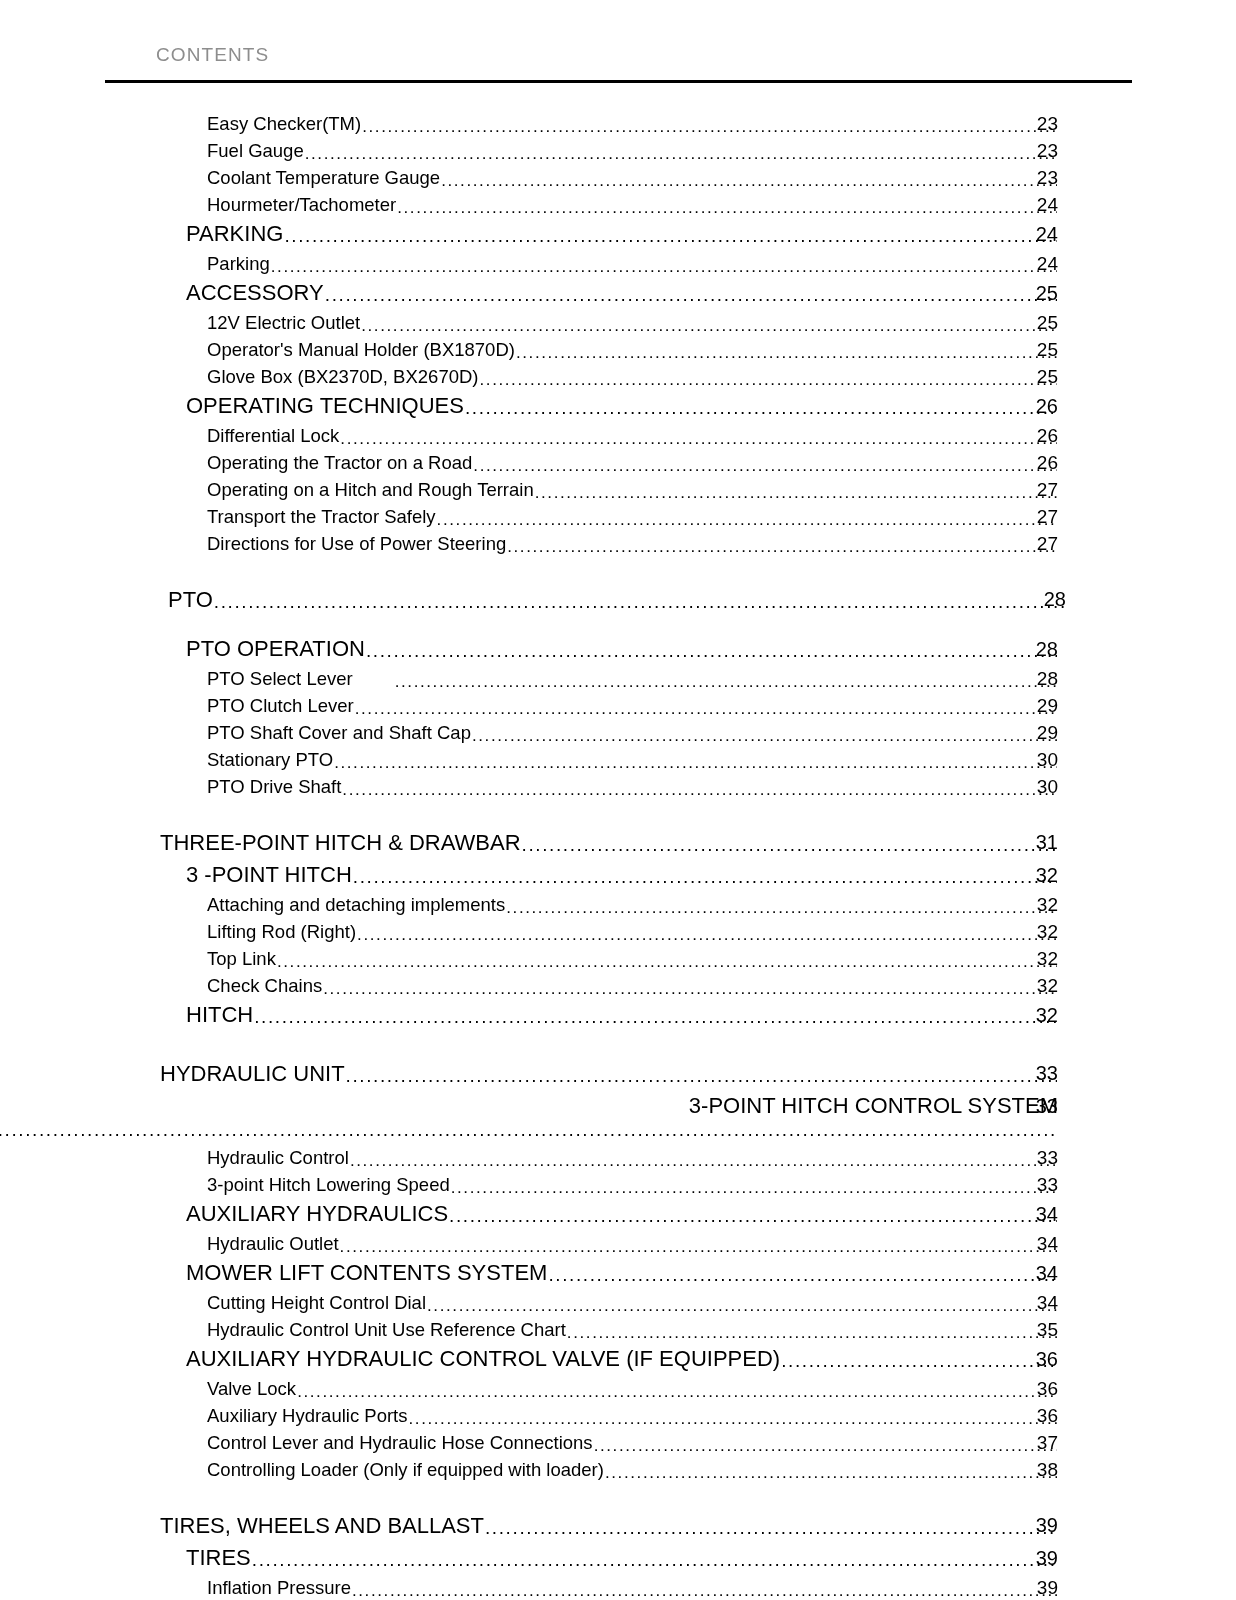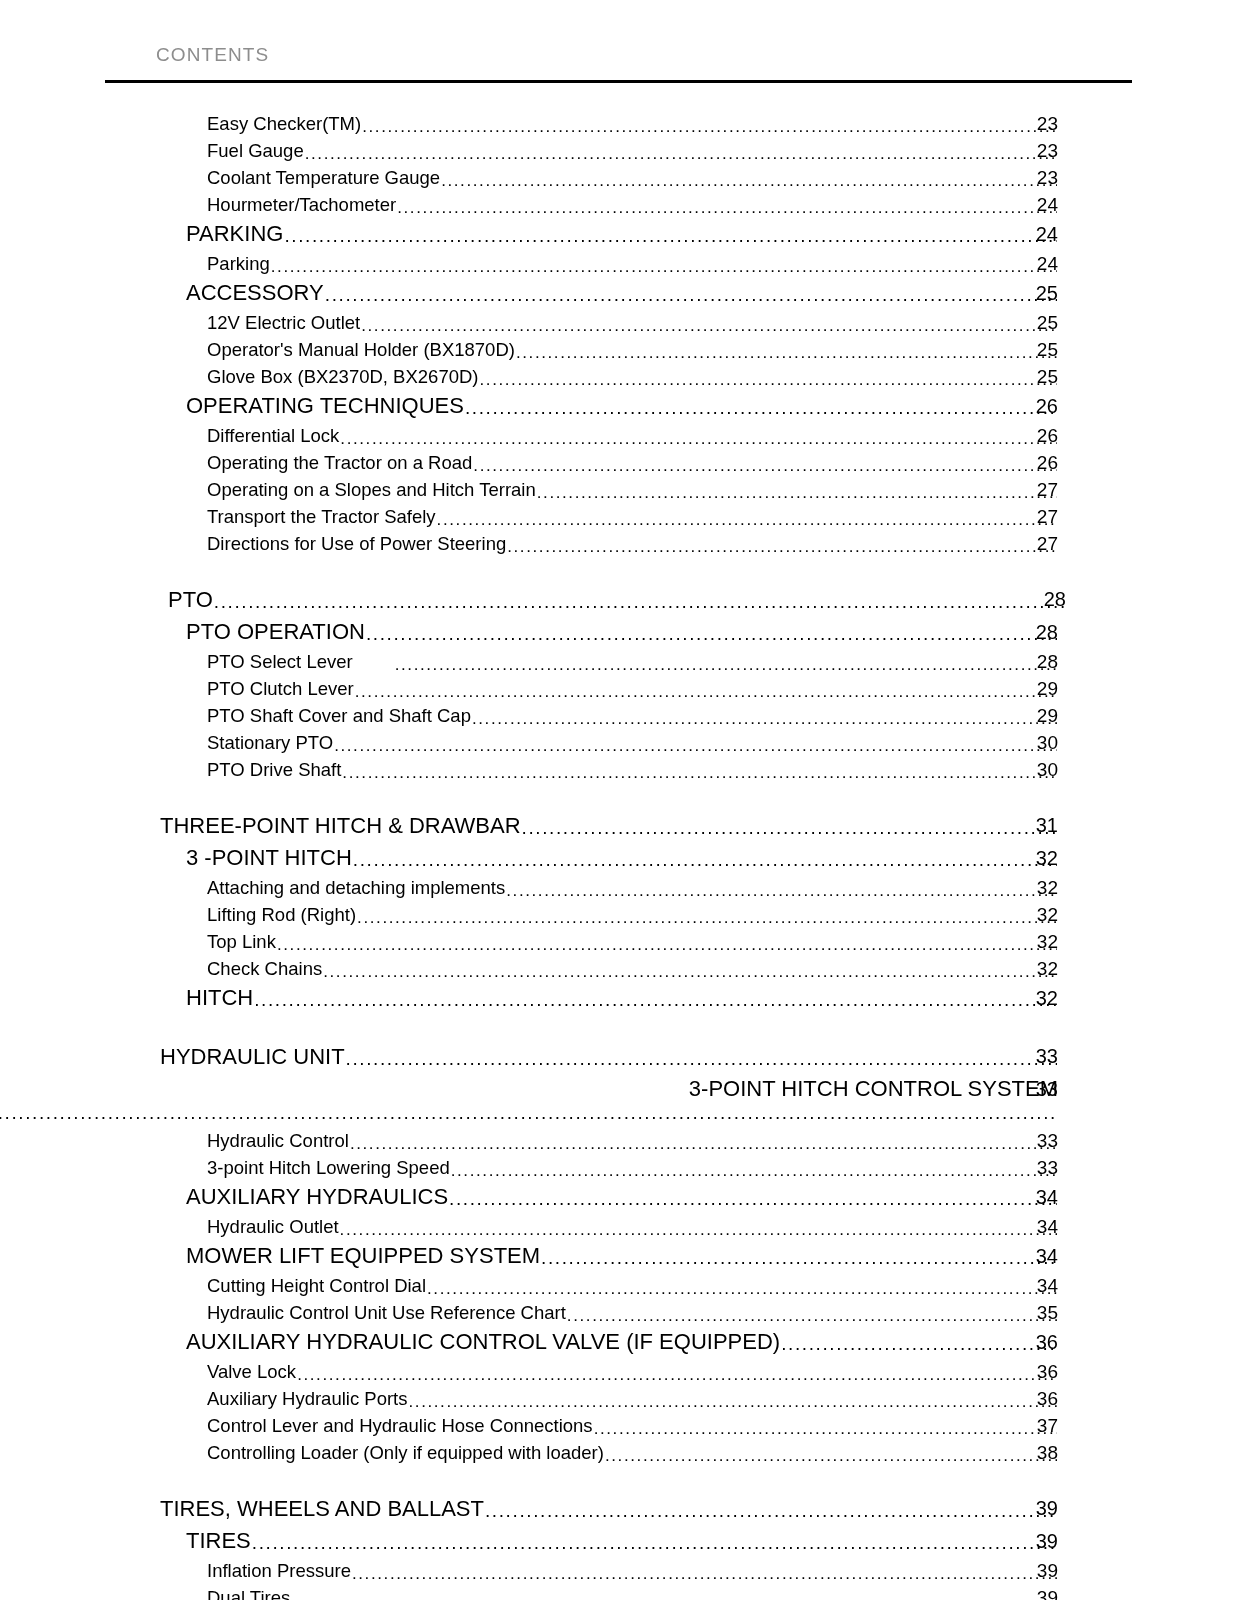--- a/index.html
+++ b/index.html
@@ -181,41 +181,41 @@
         <span class="entry-title">Differential Lock</span>
         <span class="leader"></span>
         <span class="entry-page">26</span>
       </div>
       <div class="toc-entry level-2" style="position: relative;">
         <span class="entry-title">Operating the Tractor on a Road</span>
         <span class="leader"></span>
         <span class="entry-page">26</span>
       </div>
       <div class="toc-entry level-2" style="position: relative;">
-        <span class="entry-title">Operating on a Slopes and Hitch Terrain</span>
+        <span class="entry-title">Operating on a Hitch and Rough Terrain</span>
         <span class="leader"></span>
         <span class="entry-page">27</span>
       </div>
       <div class="toc-entry level-2" style="position: relative;">
         <span class="entry-title">Transport the Tractor Safely</span>
         <span class="leader"></span>
         <span class="entry-page">27</span>
       </div>
       <div class="toc-entry level-2" style="position: relative;">
         <span class="entry-title">Directions for Use of Power Steering</span>
         <span class="leader"></span>
         <span class="entry-page">27</span>
       </div>
       <div class="group-gap"></div>
       <div class="toc-entry level-0" style="position: relative; margin-left: 8px;">
         <span class="entry-title">PTO</span>
         <span class="leader"></span>
         <span class="entry-page">28</span>
       </div>
-      <div class="toc-entry level-1" style="position: relative;">
+      <div class="toc-entry level-1" style="position: relative; margin-top: 17px;">
         <span class="entry-title">PTO OPERATION</span>
         <span class="leader"></span>
         <span class="entry-page">28</span>
       </div>
       <div class="toc-entry level-2" style="position: relative; gap: 41px;">
         <span class="entry-title">PTO Select Lever</span>
         <span class="leader"></span>
         <span class="entry-page">28</span>
       </div>
       <div class="toc-entry level-2" style="position: relative;">
@@ -299,21 +299,21 @@
         <span class="entry-title">AUXILIARY HYDRAULICS</span>
         <span class="leader"></span>
         <span class="entry-page">34</span>
       </div>
       <div class="toc-entry level-2" style="position: relative;">
         <span class="entry-title">Hydraulic Outlet</span>
         <span class="leader"></span>
         <span class="entry-page">34</span>
       </div>
       <div class="toc-entry level-1" style="position: relative;">
-        <span class="entry-title">MOWER LIFT EQUIPPED SYSTEM</span>
+        <span class="entry-title">MOWER LIFT CONTENTS SYSTEM</span>
         <span class="leader"></span>
         <span class="entry-page">34</span>
       </div>
       <div class="toc-entry level-2" style="position: relative;">
         <span class="entry-title">Cutting Height Control Dial</span>
         <span class="leader"></span>
         <span class="entry-page">34</span>
       </div>
       <div class="toc-entry level-2" style="position: relative;">
         <span class="entry-title">Hydraulic Control Unit Use Reference Chart</span>

